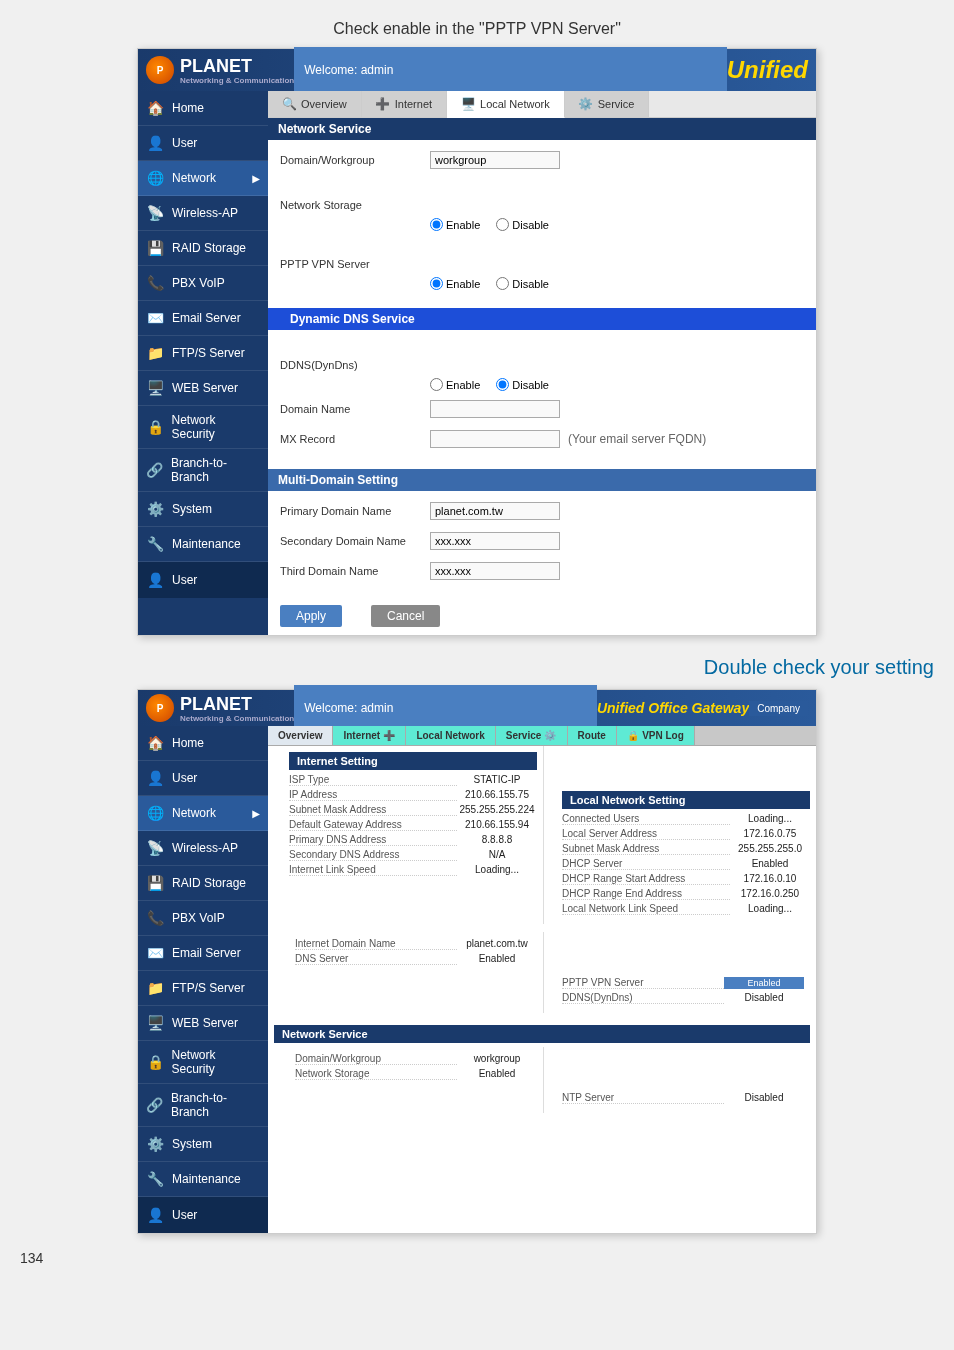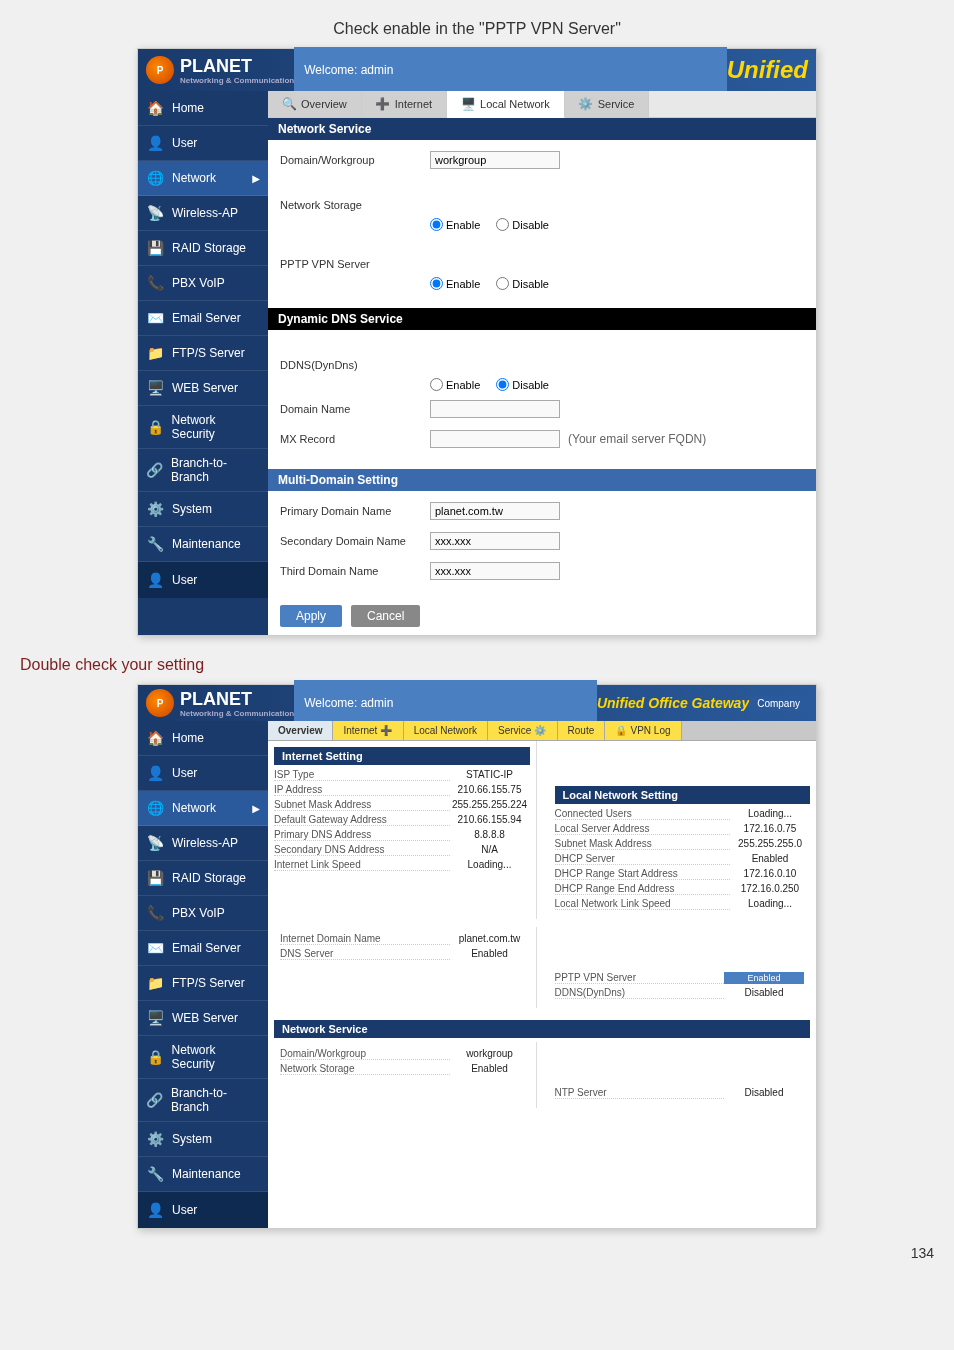--- a/index.html
+++ b/index.html
@@ -175,23 +175,23 @@
       margin-top: 40px;
     }
     .radio-label {
       display: flex;
       align-items: center;
       gap: 3px;
       font-size: 11px;
     }
 
     .dynamic-dns-section {
-      background: #000000;
-      color: white;
-      padding: 4px 10px;
+      background: #1d4ed8;
+      color: white;
+      padding: 4px 22px;
       font-size: 12px;
       font-weight: bold;
       margin-top: 4px;
     }
 
     .helper-text {
       color: #666;
       font-size: 12px;
       margin-left: 8px;
     }
@@ -220,27 +220,28 @@
       border-radius: 2px;
     }
     .btn-cancel {
       background: #888;
       color: white;
       border: none;
       padding: 1px 16px;
       font-size: 12px;
       cursor: pointer;
       border-radius: 2px;
+      margin-left: 20px;
     }
 
     
     .section-divider {
-      text-align: left;
-      font-size: 16px;
-      color: #7f1d1d;
+      text-align: right;
+      font-size: 20px;
+      color: #0369a1;
       margin: 20px 0 10px 0;
       font-weight: normal;
     }
 
     .screenshot2 {
       width: 680px;
       margin: 0 auto;
       background: white;
       border: 1px solid #ccc;
       box-shadow: 2px 2px 8px rgba(0,0,0,0.2);
@@ -273,30 +274,32 @@
       display: flex;
       background: #c8c8c8;
       border-bottom: 1px solid #aaa;
     }
     .tab2 {
       padding: 4px 10px;
       font-size: 10px;
       cursor: pointer;
       border-right: 1px solid #aaa;
       color: #333;
-      background: #fde047;
+      background: #5eead4;
+      font-weight: bold;
     }
     .tab2.active {
       background: #e0e8f0;
       font-weight: bold;
     }
 
     .two-col-layout {
       display: flex;
       gap: 12px;
+      padding-left: 15px;
     }
     .col-left {
       flex: 1;
       border-right: 1px solid #ddd;
       padding: 6px;
     }
     .col-right {
       flex: 1;
       padding: 6px;
       margin-top: 39px;
@@ -337,21 +340,21 @@
     .internet-service-section {
       padding: 4px 6px;
       margin-top: 4px;
     }
     .network-service-section {
       padding: 4px 6px;
       margin-top: 4px;
     }
 
     .page-number {
-      text-align: right;
+      text-align: left;
       font-size: 14px;
       color: #333;
       margin-top: 16px;
     }
   </style>
 </head>
 <body>
 
 <div class="page-title">Check enable in the "PPTP VPN Server"</div>
 

